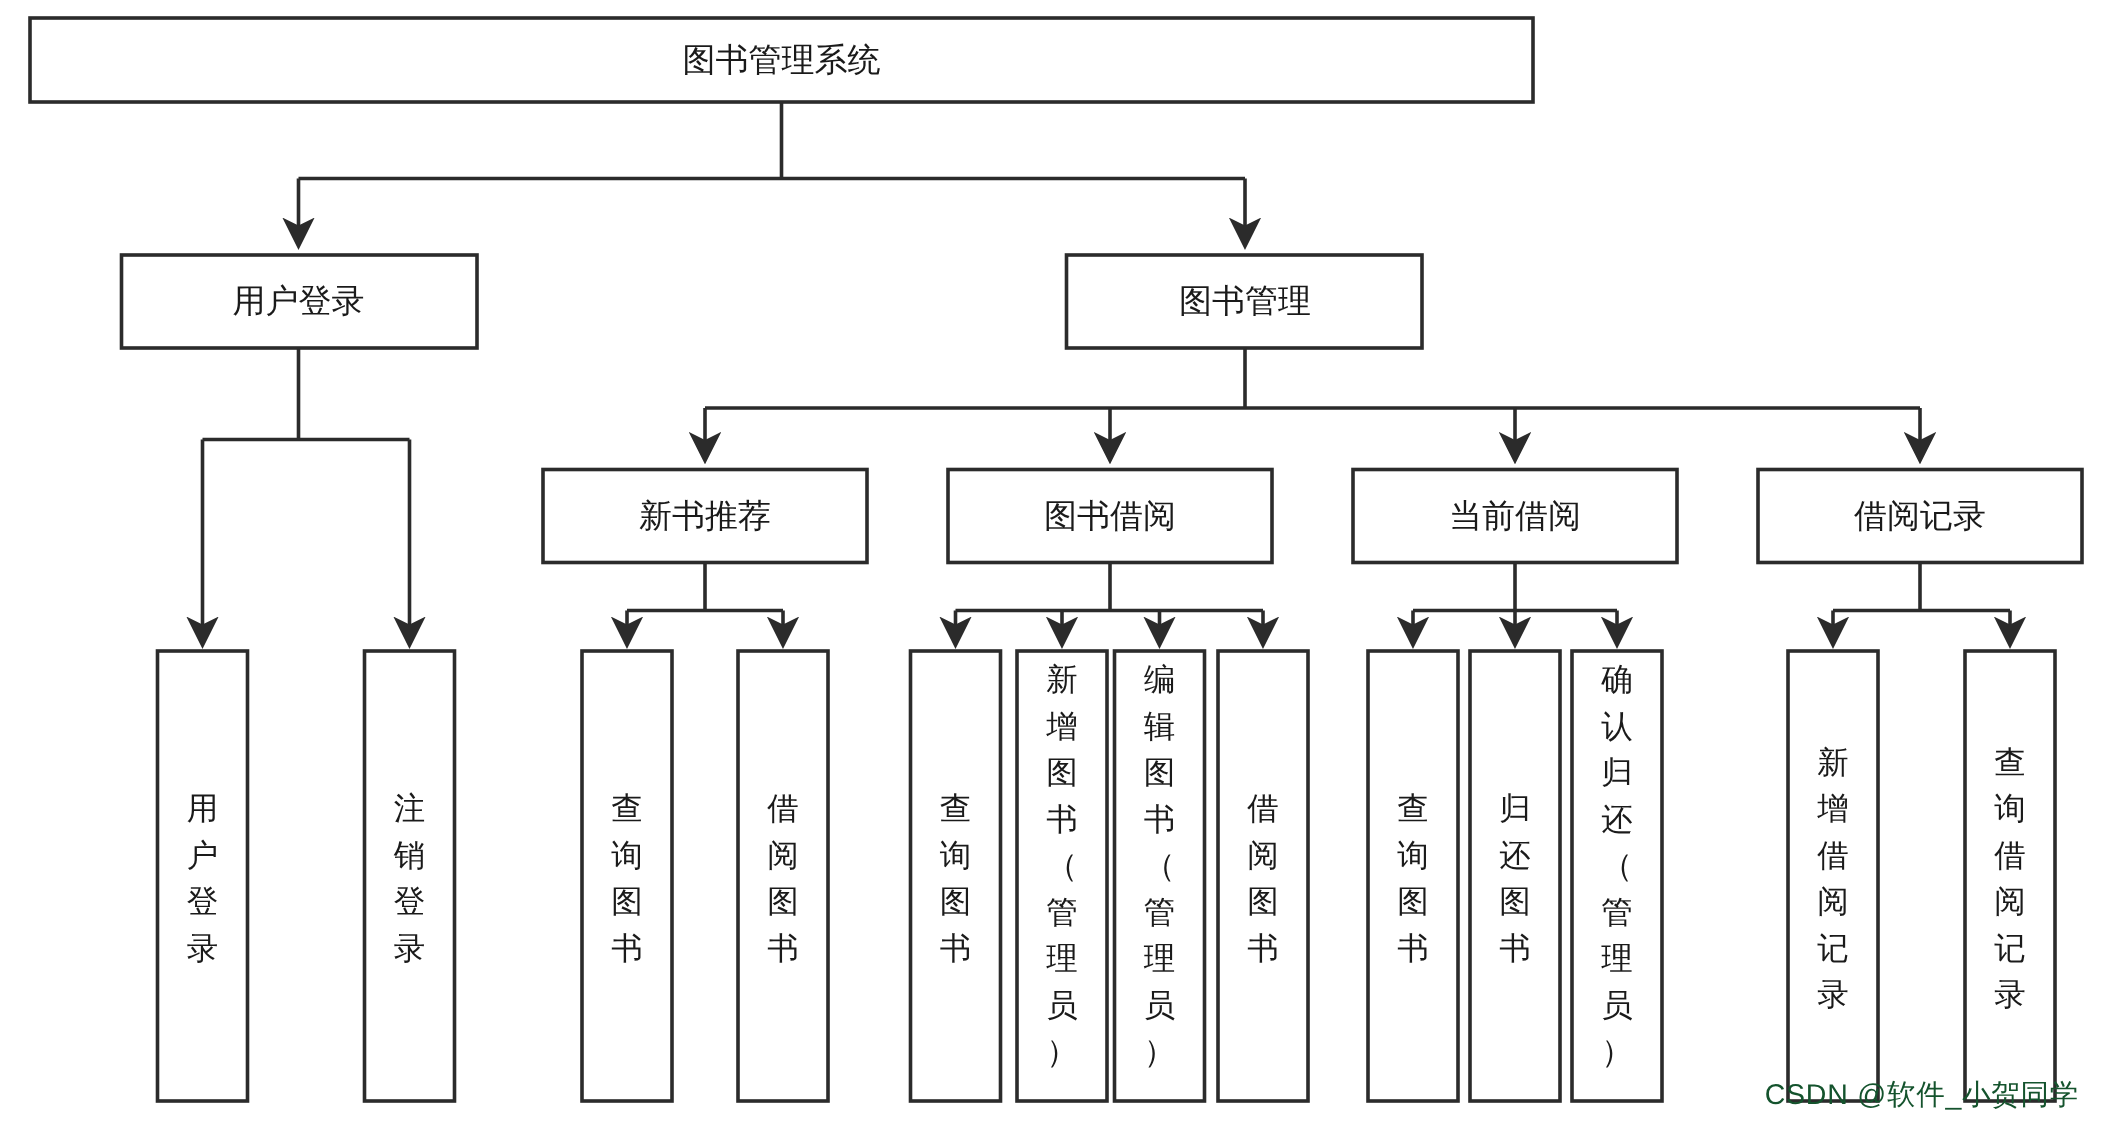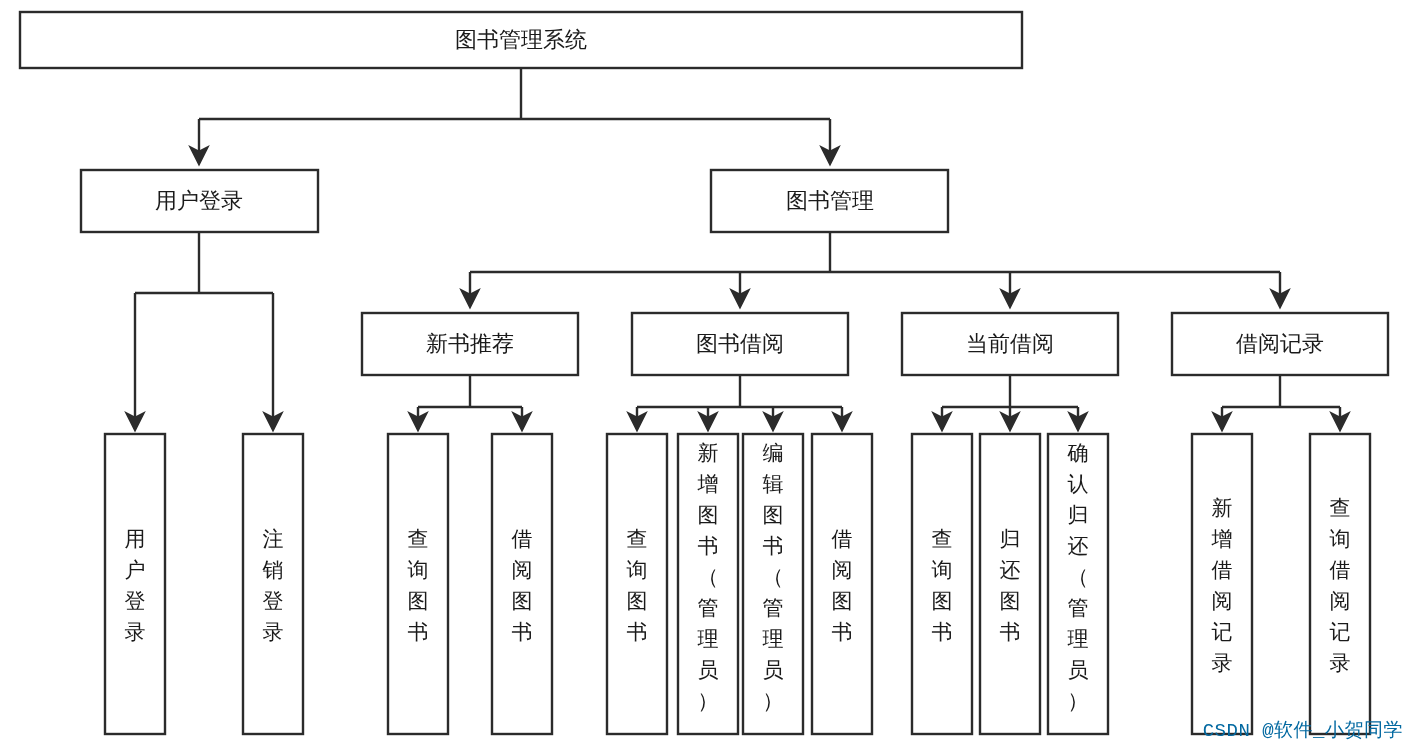--- a/index.html
+++ b/index.html
@@ -46,25 +46,25 @@
     dominant-baseline: middle;
   }
   .node-label-v {
     font-family: "DejaVu Sans", "Liberation Sans", sans-serif;
     font-size: 21px;
     fill: #1a1a1a;
     text-anchor: middle;
   }
   .watermark {
     position: absolute;
-    right: 2px;
+    right: 19px;
     bottom: 4px;
-    font-family: Liberation Mono, monospace;
+    font-family: Liberation Sans, sans-serif;
     font-size: 19px;
-    color: #0369a1;
+    color: #14532d;
     letter-spacing: 0.5px;
     white-space: nowrap;
     pointer-events: none;
     user-select: none;
   }
 </style>
 </head>
 <body>
 
 <div id="diagram-root">

